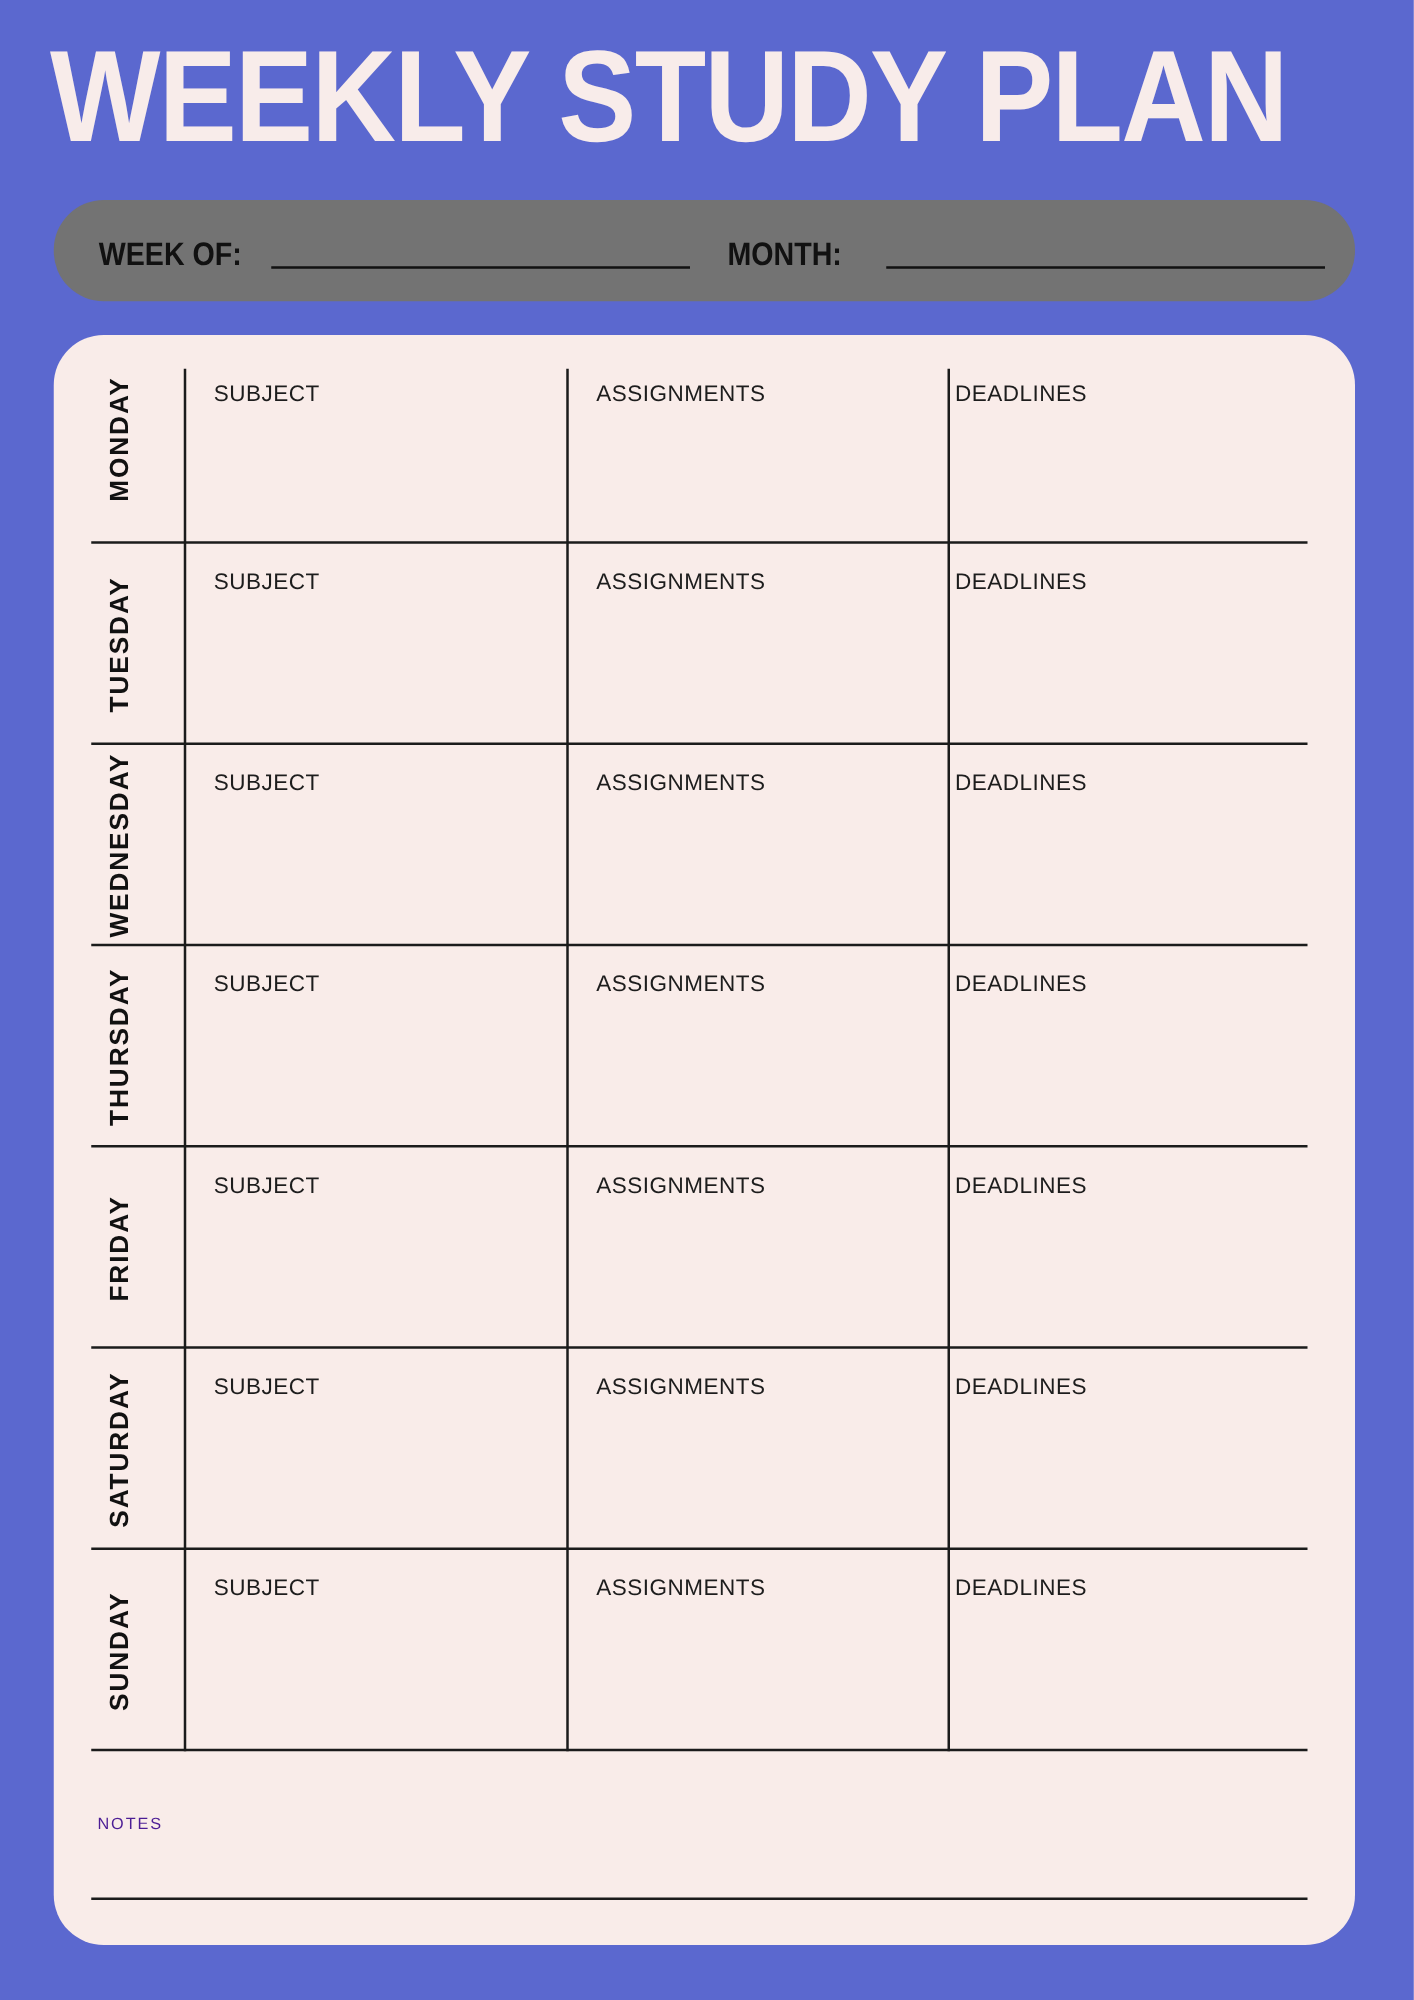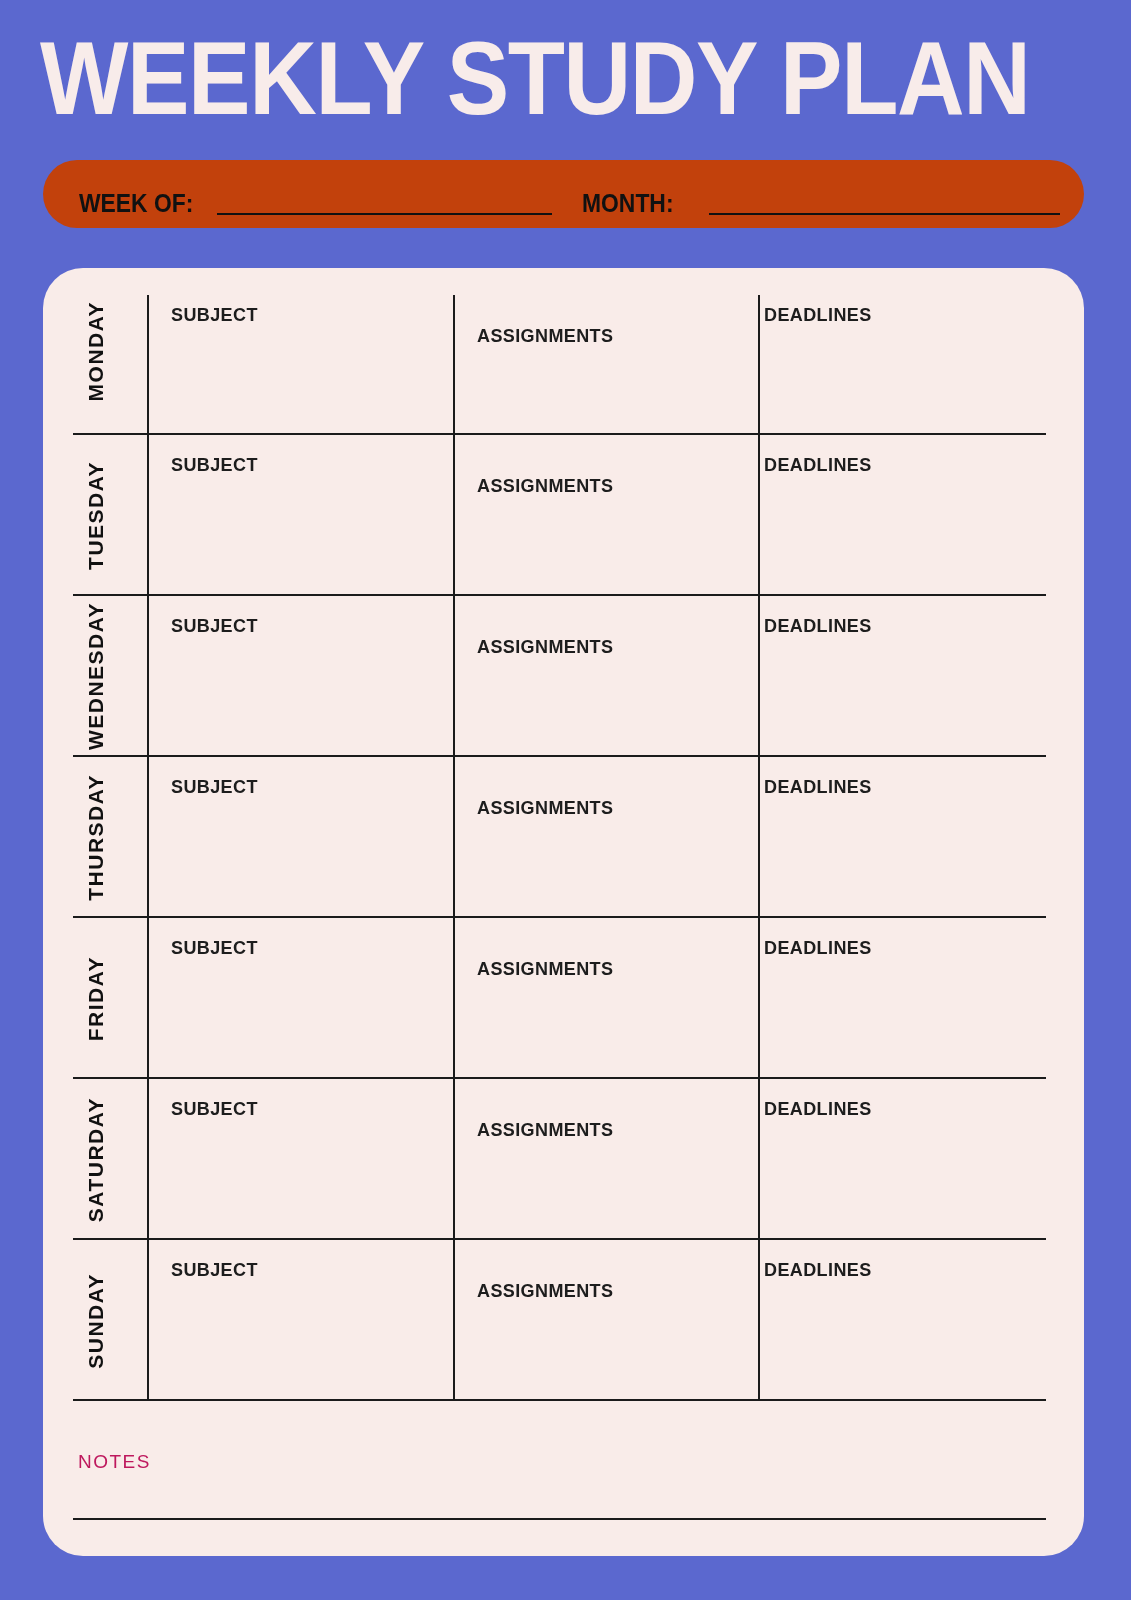--- a/index.html
+++ b/index.html
@@ -24,22 +24,22 @@
     transform-origin: left top;
     line-height: 1.0;
   }
 
   
   .week-bar {
     position: absolute;
     left: 43px;
     top: 160px;
     width: 1041px;
-    height: 68px;
-    background: #c2410c;
+    height: 81px;
+    background: #737373;
     border-radius: 40px;
   }
   .field-label {
     position: absolute;
     font-size: 26px;
     font-weight: 700;
     color: #111111;
     letter-spacing: 0;
     white-space: nowrap;
     transform: scaleX(0.88);
@@ -110,44 +110,44 @@
     white-space: nowrap;
   }
   .cell {
     position: absolute;
     top: 0; bottom: 0;
     padding-left: 22px;
     padding-top: 20px;
   }
   .row.first .cell { padding-top: 37px; }
   .cell-subject     { left: 106px; width: 304px; }
-  .cell-assignments { left: 412px; width: 305px; margin-top: 21px; }
+  .cell-assignments { left: 412px; width: 305px; }
   .cell-deadlines   { left: 699px; width: 287px; }
   .colhead {
     font-size: 18px;
-    font-weight: 700;
+    font-weight: 400;
     letter-spacing: 0.4px;
     color: #1D1D1D;
   }
 
   
   .notes {
     position: absolute;
     left: 0; right: 0;
     top: 1133px;
     height: 155px;
   }
   .notes-label {
     position: absolute;
     left: 35px;
     top: 50px;
-    font-size: 19px;
+    font-size: 13px;
     font-weight: 400;
     letter-spacing: 1.5px;
-    color: #be185d;
+    color: #4c1d95;
   }
   .notes-line {
     position: absolute;
     left: 30px;
     right: 38px;
     top: 117px;
     height: 2px;
     background: #1B1B1B;
   }
 </style>

